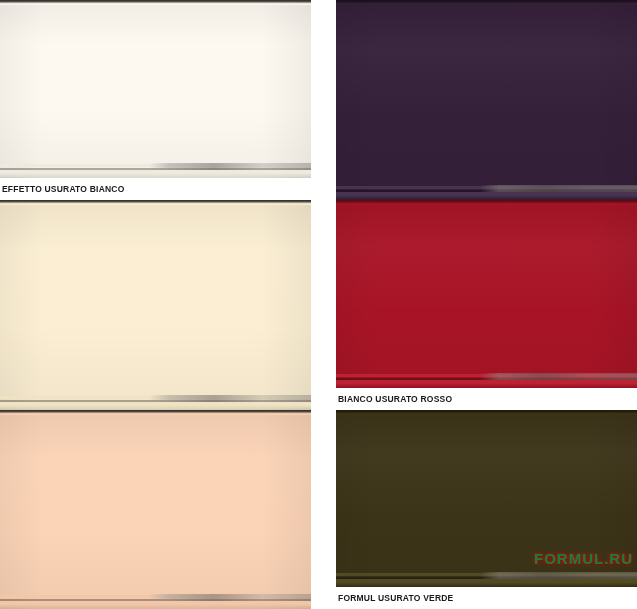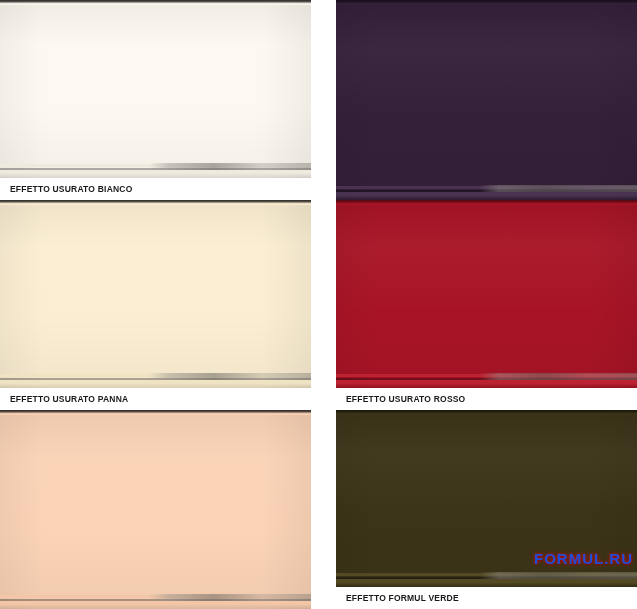--- a/index.html
+++ b/index.html
@@ -152,21 +152,21 @@
       rgba(130, 126, 120, 0.50) 100%
     );
   }
 
   
   .caption {
     flex: 0 0 auto;
     height: 22px;
     display: flex;
     align-items: center;
-    padding-left: 10px;
+    padding-left: 2px;
     background: #ffffff;
   }
   .caption-text {
     font-size: 8.5px;
     letter-spacing: 0.2px;
     color: #1a1a1a;
     font-weight: 600;
     white-space: nowrap;
   }
 
@@ -232,70 +232,67 @@
       <div class="panel-shade"></div>
       <div class="panel-vignette"></div>
       <div class="panel-cornice" style="background: linear-gradient(rgb(43, 39, 36) 0%, rgba(43, 39, 36, 0.8) 30%, rgba(251, 238, 210, 0.533) 72%, rgb(251, 238, 210) 100%);"></div>
       <div class="panel-moulding">
         <div class="moulding-hi" style="background: rgb(240, 227, 196);"></div>
         <div class="moulding-lo"></div>
         <div class="moulding-wear"></div>
         <div class="moulding-face" style="background: linear-gradient(rgb(240, 227, 196) 0%, rgb(240, 227, 196) 40%, rgba(0, 0, 0, 0.1) 100%);"></div>
       </div>
     </div>
+  </div>
+
+  <div class="swatch-cell">
+    <div class="panel">
+      <div class="panel-wall" style="background: rgb(168, 20, 38);"></div>
+      <div class="panel-shade"></div>
+      <div class="panel-vignette"></div>
+      <div class="panel-cornice" style="background: linear-gradient(rgb(90, 10, 19) 0%, rgba(90, 10, 19, 0.8) 30%, rgba(168, 20, 38, 0.533) 72%, rgb(168, 20, 38) 100%);"></div>
+      <div class="panel-moulding">
+        <div class="moulding-hi" style="background: rgb(189, 34, 51);"></div>
+        <div class="moulding-lo"></div>
+        <div class="moulding-wear"></div>
+        <div class="moulding-face" style="background: linear-gradient(rgb(189, 34, 51) 0%, rgb(189, 34, 51) 40%, rgba(0, 0, 0, 0.1) 100%);"></div>
+      </div>
+    </div>
     <div class="caption">
-      <span class="caption-text">EFFETTO USURATO PANNA</span>
-    </div>
-  </div>
-
-  <div class="swatch-cell">
-    <div class="panel">
-      <div class="panel-wall" style="background: rgb(168, 20, 38);"></div>
-      <div class="panel-shade"></div>
-      <div class="panel-vignette"></div>
-      <div class="panel-cornice" style="background: linear-gradient(rgb(90, 10, 19) 0%, rgba(90, 10, 19, 0.8) 30%, rgba(168, 20, 38, 0.533) 72%, rgb(168, 20, 38) 100%);"></div>
-      <div class="panel-moulding">
-        <div class="moulding-hi" style="background: rgb(189, 34, 51);"></div>
-        <div class="moulding-lo"></div>
-        <div class="moulding-wear"></div>
-        <div class="moulding-face" style="background: linear-gradient(rgb(189, 34, 51) 0%, rgb(189, 34, 51) 40%, rgba(0, 0, 0, 0.1) 100%);"></div>
-      </div>
+      <span class="caption-text">BIANCO USURATO ROSSO</span>
+    </div>
+  </div>
+
+  <div class="swatch-cell">
+    <div class="panel">
+      <div class="panel-wall" style="background: rgb(251, 211, 182);"></div>
+      <div class="panel-shade"></div>
+      <div class="panel-vignette"></div>
+      <div class="panel-cornice" style="background: linear-gradient(rgb(43, 39, 36) 0%, rgba(43, 39, 36, 0.8) 30%, rgba(251, 211, 182, 0.533) 72%, rgb(251, 211, 182) 100%);"></div>
+      <div class="panel-moulding">
+        <div class="moulding-hi" style="background: rgb(242, 198, 166);"></div>
+        <div class="moulding-lo"></div>
+        <div class="moulding-wear"></div>
+        <div class="moulding-face" style="background: linear-gradient(rgb(242, 198, 166) 0%, rgb(242, 198, 166) 40%, rgba(0, 0, 0, 0.1) 100%);"></div>
+      </div>
+    </div>
+  </div>
+
+  <div class="swatch-cell">
+    <div class="panel">
+      <div class="panel-wall" style="background: rgb(60, 52, 24);"></div>
+      <div class="panel-shade"></div>
+      <div class="panel-vignette"></div>
+      <div class="panel-cornice" style="background: linear-gradient(rgb(30, 26, 12) 0%, rgba(30, 26, 12, 0.8) 30%, rgba(60, 52, 24, 0.533) 72%, rgb(60, 52, 24) 100%);"></div>
+      <div class="panel-moulding">
+        <div class="moulding-hi" style="background: rgb(83, 74, 36);"></div>
+        <div class="moulding-lo"></div>
+        <div class="moulding-wear"></div>
+        <div class="moulding-face" style="background: linear-gradient(rgb(83, 74, 36) 0%, rgb(83, 74, 36) 40%, rgba(0, 0, 0, 0.1) 100%);"></div>
+      </div>
+      <div id="watermark" style="color: #15803d;">FORMUL.RU</div>
     </div>
     <div class="caption">
-      <span class="caption-text">EFFETTO USURATO ROSSO</span>
-    </div>
-  </div>
-
-  <div class="swatch-cell">
-    <div class="panel">
-      <div class="panel-wall" style="background: rgb(251, 211, 182);"></div>
-      <div class="panel-shade"></div>
-      <div class="panel-vignette"></div>
-      <div class="panel-cornice" style="background: linear-gradient(rgb(43, 39, 36) 0%, rgba(43, 39, 36, 0.8) 30%, rgba(251, 211, 182, 0.533) 72%, rgb(251, 211, 182) 100%);"></div>
-      <div class="panel-moulding">
-        <div class="moulding-hi" style="background: rgb(242, 198, 166);"></div>
-        <div class="moulding-lo"></div>
-        <div class="moulding-wear"></div>
-        <div class="moulding-face" style="background: linear-gradient(rgb(242, 198, 166) 0%, rgb(242, 198, 166) 40%, rgba(0, 0, 0, 0.1) 100%);"></div>
-      </div>
-    </div>
-  </div>
-
-  <div class="swatch-cell">
-    <div class="panel">
-      <div class="panel-wall" style="background: rgb(60, 52, 24);"></div>
-      <div class="panel-shade"></div>
-      <div class="panel-vignette"></div>
-      <div class="panel-cornice" style="background: linear-gradient(rgb(30, 26, 12) 0%, rgba(30, 26, 12, 0.8) 30%, rgba(60, 52, 24, 0.533) 72%, rgb(60, 52, 24) 100%);"></div>
-      <div class="panel-moulding">
-        <div class="moulding-hi" style="background: rgb(83, 74, 36);"></div>
-        <div class="moulding-lo"></div>
-        <div class="moulding-wear"></div>
-        <div class="moulding-face" style="background: linear-gradient(rgb(83, 74, 36) 0%, rgb(83, 74, 36) 40%, rgba(0, 0, 0, 0.1) 100%);"></div>
-      </div>
-      <div id="watermark" style="color: #1d4ed8;">FORMUL.RU</div>
-    </div>
-    <div class="caption">
-      <span class="caption-text">EFFETTO FORMUL VERDE</span>
+      <span class="caption-text">FORMUL USURATO VERDE</span>
     </div>
   </div>
 
 </div>
 
 </body></html>

